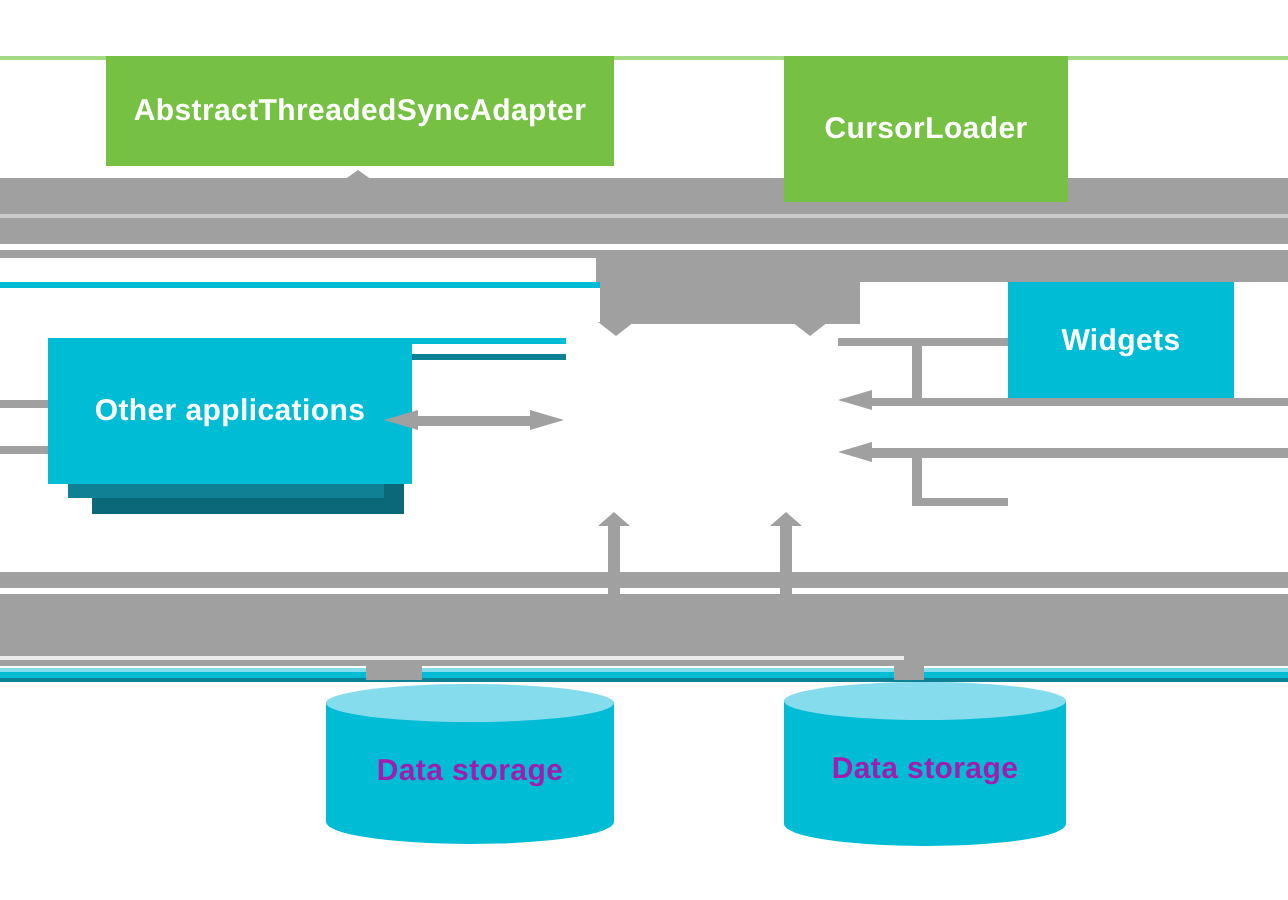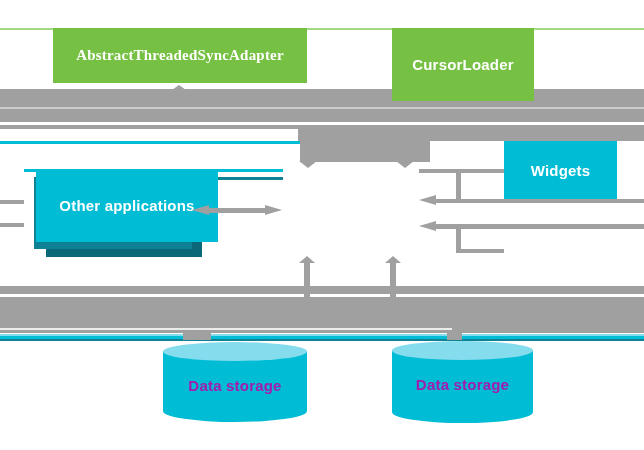--- a/index.html
+++ b/index.html
@@ -47,29 +47,29 @@
   <div class="shape ahD" style="left:396px;top:161px;"></div>
 
   <div class="shape" style="left:24px;top:169px;width:259px;height:2.5px;background:var(--cyan,#00bcd4);"></div>
   <div class="shape" style="left:34px;top:177px;width:249px;height:2.5px;background:var(--teal-shadow,#0e8294);"></div>
 
   <div class="shape" style="left:0;top:199.5px;width:24px;height:4px;background:var(--gray,#a0a0a0);"></div>
   <div class="shape" style="left:0;top:222.5px;width:24px;height:4.5px;background:var(--gray,#a0a0a0);"></div>
 
   <div class="shape" style="left:46px;top:185px;width:156px;height:72px;background:var(--teal-shadow-dark,#0b6878);"></div>
   <div class="shape" style="left:34px;top:177px;width:158px;height:72px;background:var(--teal-shadow,#0e8294);"></div>
-  <div class="node" style="left:24px;top:169px;width:182px;height:73px;background:var(--cyan,#00bcd4);margin-left:12px;">
+  <div class="node" style="left:24px;top:169px;width:182px;height:73px;background:var(--cyan,#00bcd4);">
     <span>Other applications</span>
   </div>
 
   <div class="shape" style="left:205px;top:208px;width:65px;height:4.5px;background:var(--gray,#a0a0a0);"></div>
   <div class="shape ahL" style="left:192px;top:204.5px;"></div>
   <div class="shape ahR" style="left:265px;top:204.5px;"></div>
 
-  <div class="node" style="left:53px;top:28px;width:254px;height:55px;background:var(--green,#76c043);font-family:Liberation Serif, serif;">
+  <div class="node" style="left:53px;top:28px;width:254px;height:55px;background:var(--green,#76c043);">
     <span>AbstractThreadedSyncAdapter</span>
   </div>
   <div class="node" style="left:392px;top:28px;width:142px;height:73px;background:var(--green,#76c043);">
     <span>CursorLoader</span>
   </div>
 
 
   <div class="node" style="left:504px;top:141px;width:113px;height:58px;background:var(--cyan,#00bcd4);">
     <span>Widgets</span>
   </div>

